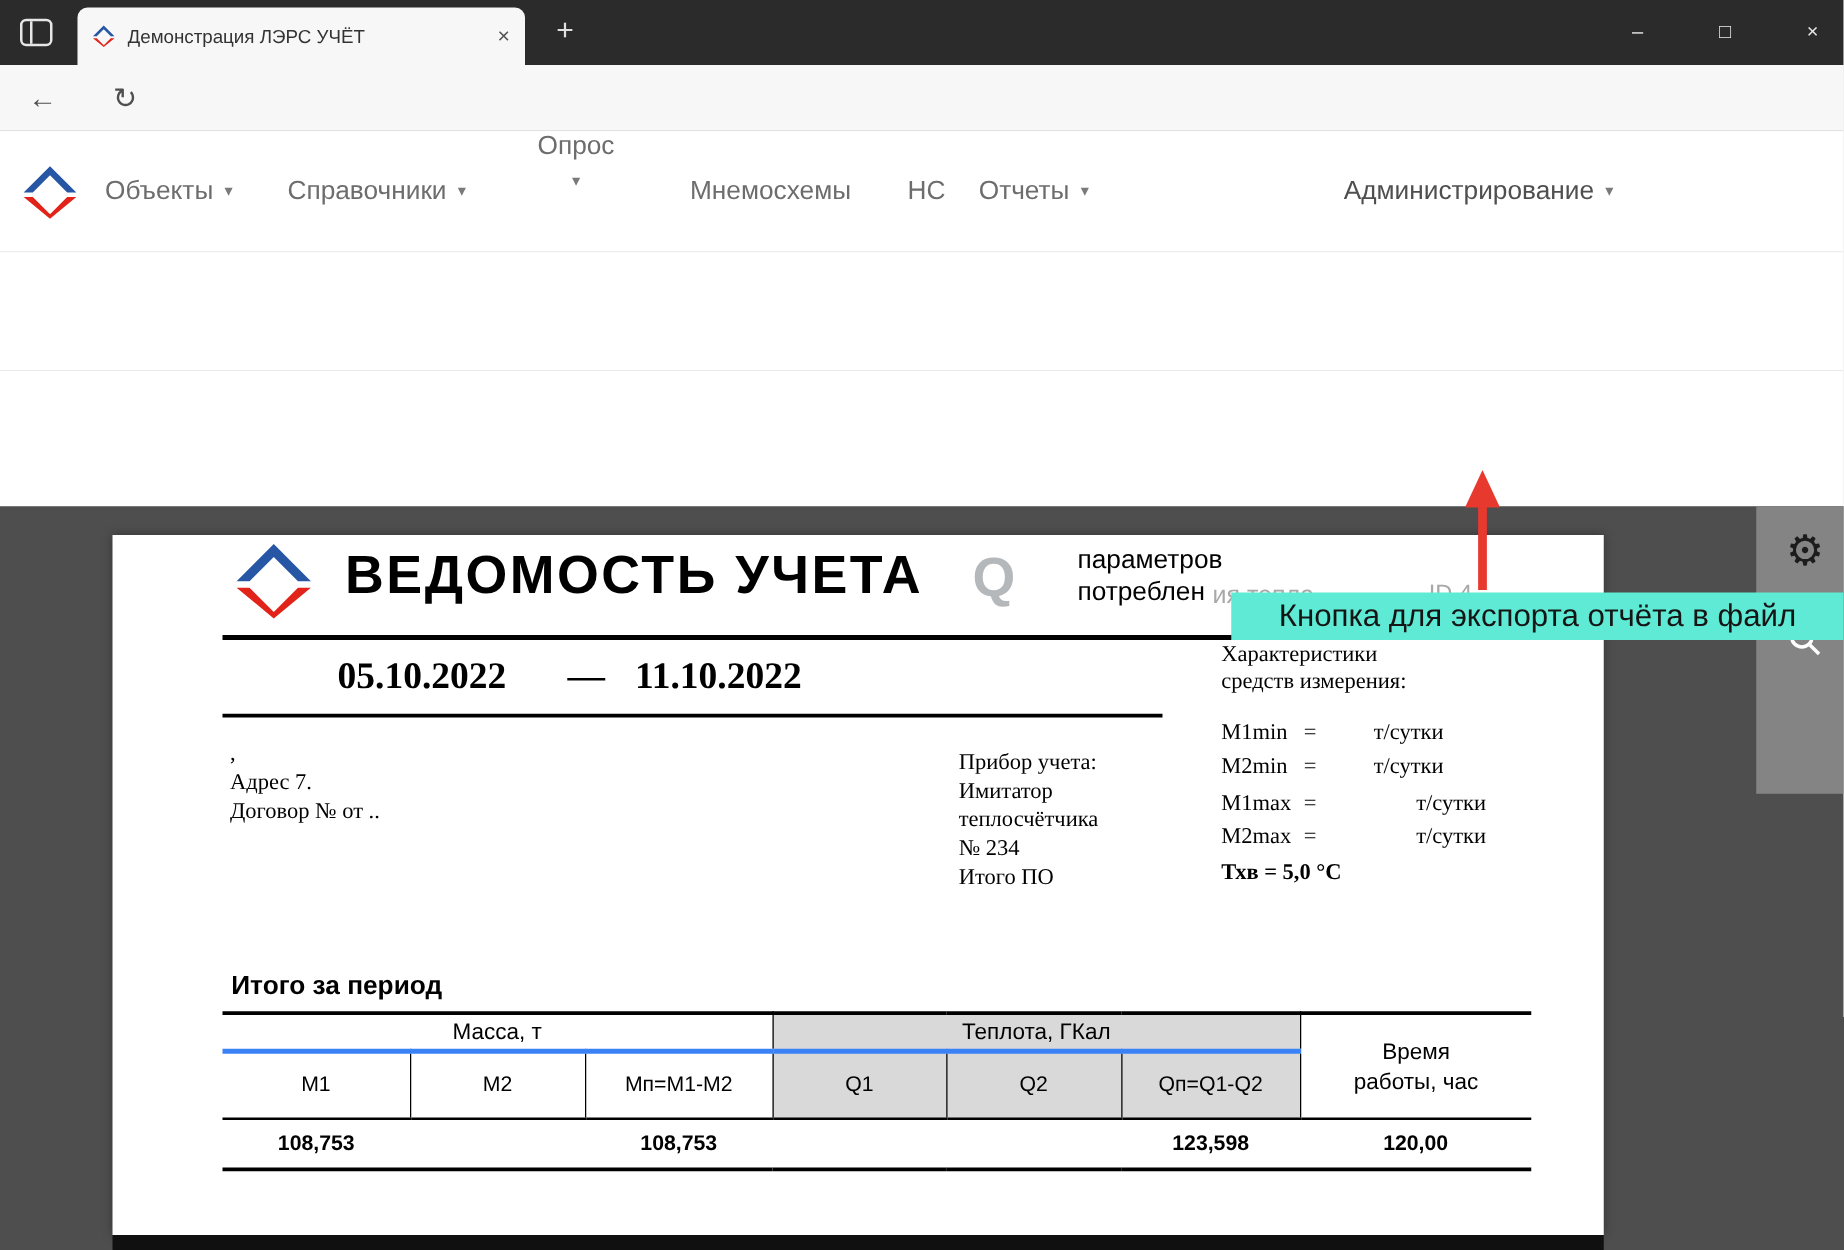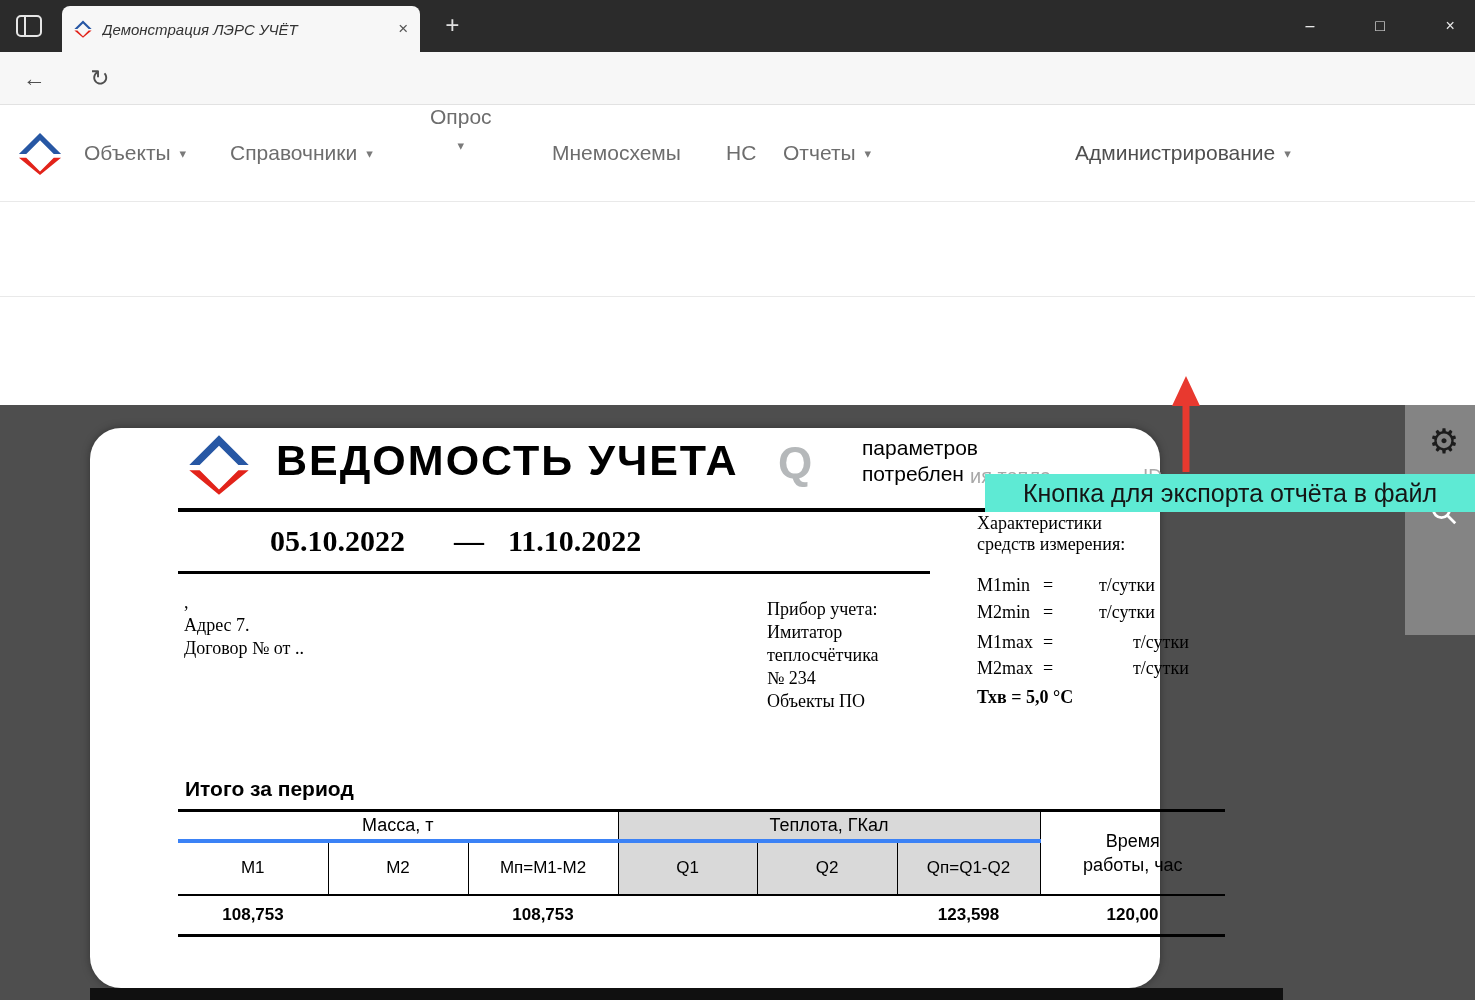--- a/index.html
+++ b/index.html
@@ -1,20 +1,20 @@
 <!DOCTYPE html>
 <html><head>
 <meta charset="utf-8">
 <style>
   * { margin:0; padding:0; box-sizing:border-box; }
   body { font-family:"Liberation Sans", sans-serif; background:#fff; }
   .screen { position:relative; width:1475px; height:1000px; overflow:hidden; background:#fff; }
 
   
-  .titlebar { position:absolute; left:0; top:0; width:1475px; height:52px; background:#2b2b2b;font-style:italic; }
+  .titlebar { position:absolute; left:0; top:0; width:1475px; height:52px; background:#2b2b2b; }
   .win-layout-icon { position:absolute; left:16px; top:15px; width:26px; height:22px; border:2px solid #e6e6e6; border-radius:5px; }
   .win-layout-icon::before { content:""; position:absolute; left:6px; top:0; width:2px; height:18px; background:#e6e6e6; }
   .tab { position:absolute; left:62px; top:6px; width:358px; height:46px; background:#f7f7f7; border-radius:8px 8px 0 0; display:flex; align-items:center; padding:0 12px; }
   .tab-title { font-size:15px; color:#333; margin-left:10px; flex:1; white-space:nowrap; overflow:hidden; }
   .tab-close { color:#555; font-size:17px; margin-left:8px; }
   .newtab { position:absolute; left:436px; top:10px; color:#e0e0e0; font-size:24px; width:32px; height:32px; text-align:center; line-height:30px; }
   .winctl { position:absolute; top:0; height:52px; width:46px; color:#e8e8e8; text-align:center; line-height:52px; font-size:16px; }
 
   
   .addressbar { position:absolute; top:52px; left:0; width:1475px; height:53px; background:#f7f7f7; border-bottom:1px solid #e2e2e2; }
@@ -49,21 +49,21 @@
   .viewerbar { position:absolute; top:297px; left:0; width:1475px; height:108px; background:#fff; }
   .vicon { position:absolute; display:flex; align-items:center; justify-content:center; }
   .vsep { position:absolute; top:330px; width:1px; height:46px; background:#e2e2e2; }
   .vcombo { position:absolute; top:333px; height:38px; border:1px solid #c6c6c6; border-radius:4px; background:#fff; display:flex; align-items:center; padding:0 12px; font-size:17px; color:#333; }
   .vcombo span.val { flex:1; }
   .glyphbtn { font-size:26px; color:#4a4a4a; }
   .export-btn { position:absolute; left:1163px; top:327px; width:76px; height:50px; background:#e5e5e5; border-radius:4px; display:flex; align-items:center; justify-content:center; gap:5px; }
 
   
   .docarea { position:absolute; top:405px; left:0; width:1475px; height:595px; background:#4e4e4e; }
-  .page { position:absolute; left:90px; top:23px; width:1070px; height:560px; background:#fff; box-shadow:0 0 8px rgba(0,0,0,0.35);border-radius:31px; }
+  .page { position:absolute; left:90px; top:23px; width:1193px; height:560px; background:#fff; box-shadow:0 0 8px rgba(0,0,0,0.35); }
   .pagegap { position:absolute; left:90px; top:583px; width:1193px; height:12px; background:#101010; }
   .sidestrip { position:absolute; left:1405px; top:0; width:70px; height:230px; background:#848484; }
   .strip-gear { position:absolute; left:1425px; top:16px; width:38px; text-align:center; font-size:34px; color:#1c1c1c; font-family:"DejaVu Sans", sans-serif; }
   .strip-search { position:absolute; left:1429px; top:92px; }
 
   .annotation { position:absolute; left:985px; top:474px; width:490px; height:38px; background:#5eead4; display:flex; align-items:center; justify-content:center; font-size:25px; color:#151515; white-space:nowrap; z-index:8; }
   .red-arrow { position:absolute; left:1168px; top:374px; z-index:9; }
 
   
   .pc { position:absolute; }
@@ -347,21 +347,21 @@
         <div>,</div>
         <div>Адрес 7.</div>
         <div>Договор №  от ..</div>
       </div>
 
       <div class="pc device-block">
         <div>Прибор учета:</div>
         <div>Имитатор</div>
         <div>теплосчётчика</div>
         <div>№ 234</div>
-        <div>Объекты ПО</div>
+        <div>Итого ПО</div>
       </div>
 
       <div class="pc chars-title">
         <div>Характеристики</div>
         <div>средств измерения:</div>
       </div>
       <div class="crow" style="top:147px;">
         <span class="n">M1min</span>
           <span class="e">=</span>
           <span class="u">т/сутки</span>

